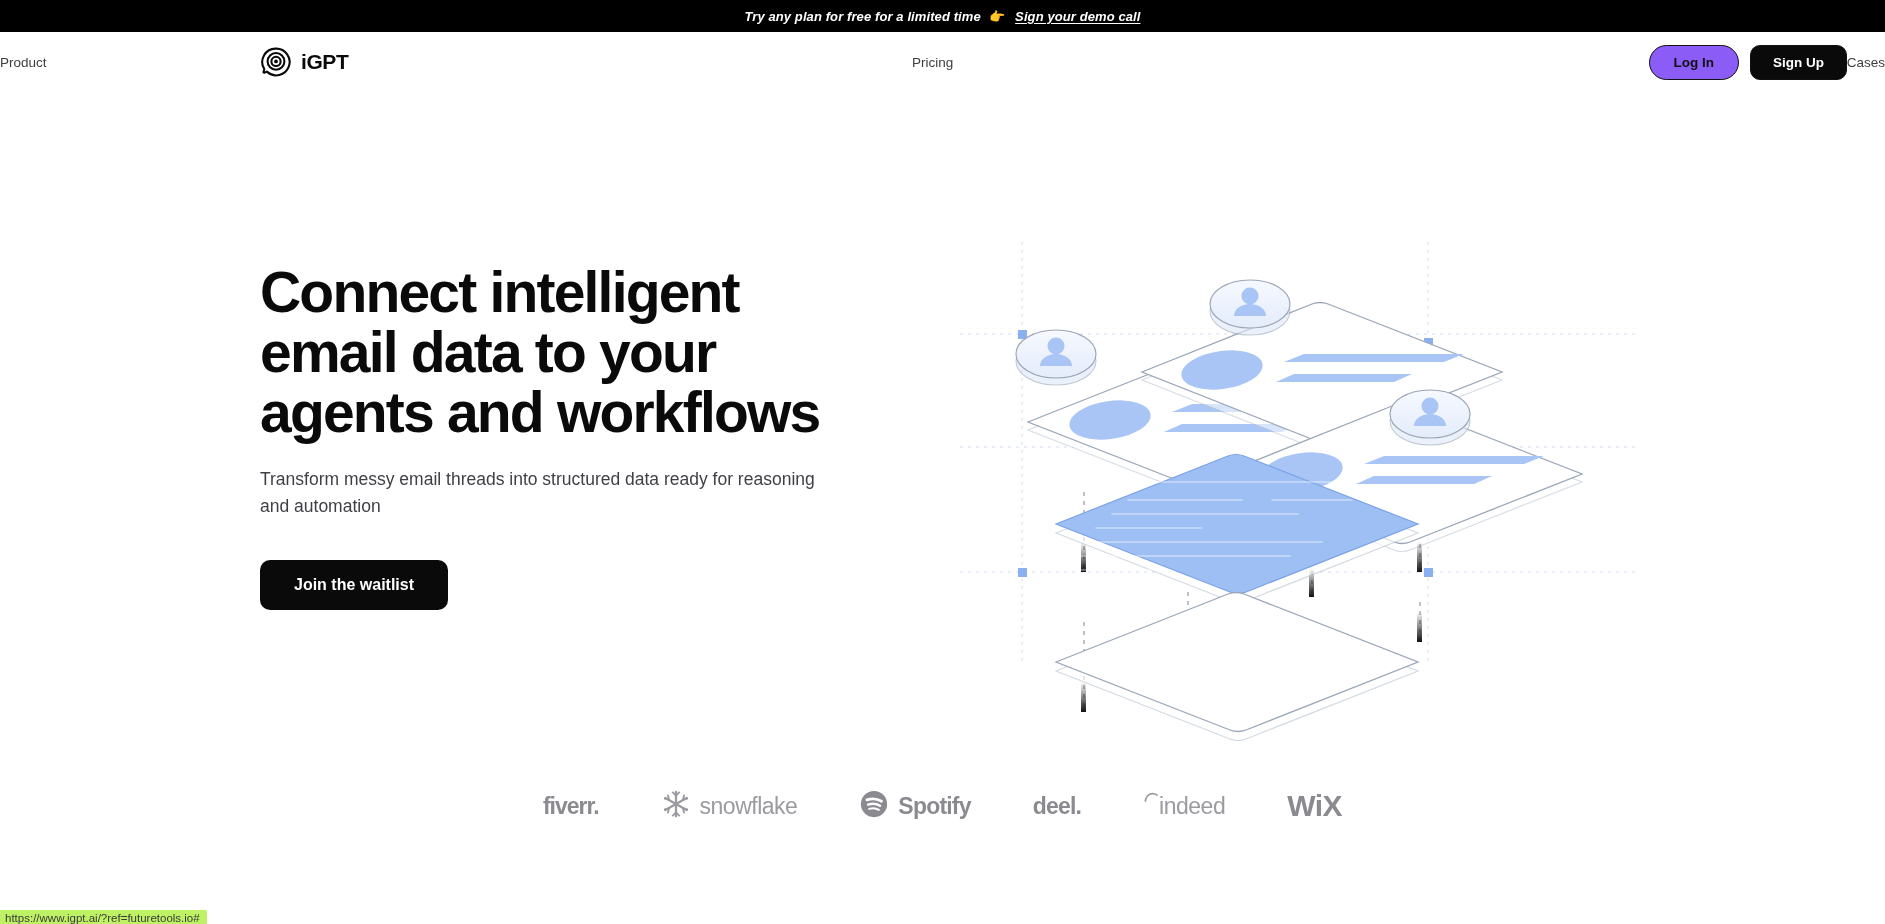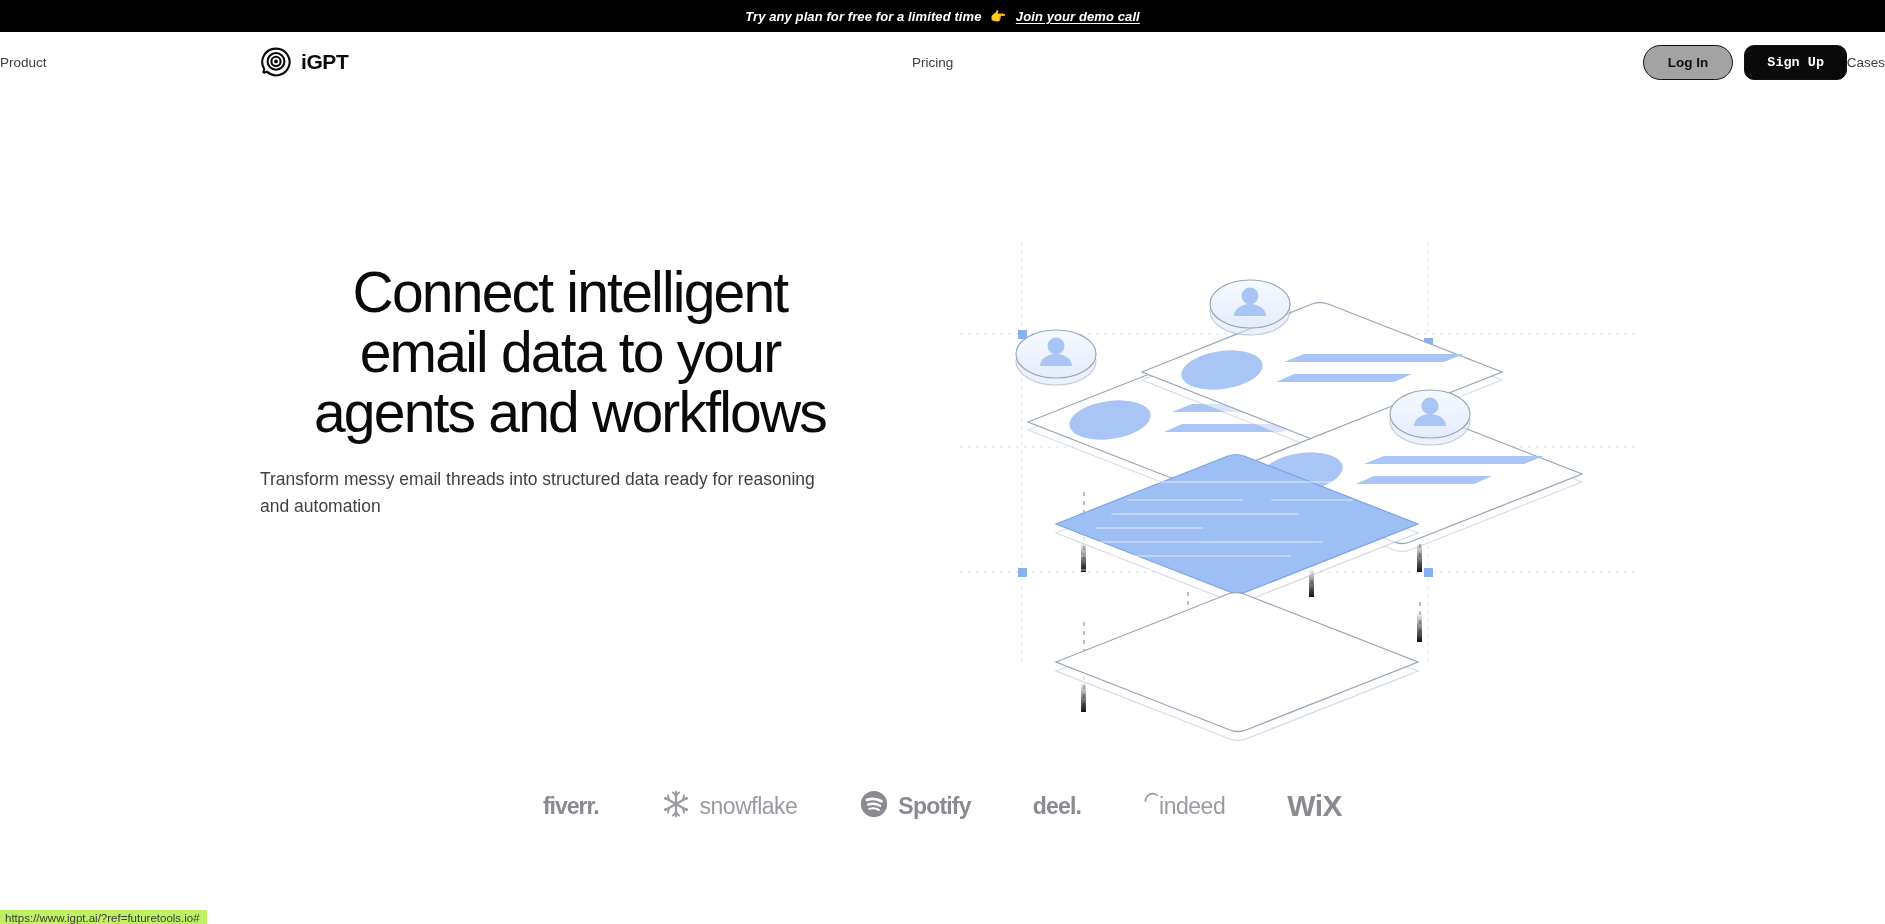--- a/index.html
+++ b/index.html
@@ -94,61 +94,60 @@
     align-items: center;
     gap: 11px;
     position: relative;
     z-index: 2;
   }
   .btn-login {
     height: 35px;
     padding: 0 24px;
     border-radius: 999px;
     border: 1.4px solid #111111;
-    background: #a3a3a3;
+    background: #8b5cf6;
     color: #111111;
     font-size: 13.5px;
     font-weight: 600;
     font-family: inherit;
     cursor: pointer;
     display: flex;
     align-items: center;
   }
   .btn-signup {
     height: 35px;
     padding: 0 22px;
     border-radius: 10px;
     border: 1.4px solid #111111;
     background: #0a0a0a;
     color: #ffffff;
     font-size: 13.5px;
     font-weight: 700;
-    font-family: Liberation Mono, monospace;
+    font-family: Liberation Sans, sans-serif;
     cursor: pointer;
     display: flex;
     align-items: center;
   }
 
   
   .hero {
     position: relative;
     height: 640px;
     padding-left: 260px;
     padding-top: 170px;
   }
   .hero-copy { width: 620px; }
 
   .hero-title {
     font-size: 57px;
     line-height: 60px;
-    font-weight: 400;
+    font-weight: 700;
     letter-spacing: -1.8px;
     color: #0a0a0a;
     white-space: pre-line;
-    text-align: center;
   }
   .hero-sub {
     margin-top: 24px;
     font-size: 17.5px;
     line-height: 27px;
     color: #3f3f46;
     width: 560px;
   }
   .btn-waitlist {
     margin-top: 40px;
@@ -230,21 +229,21 @@
     line-height: 13px;
     height: 14px;
   }
 </style>
 </head>
 <body>
 
 <div class="promo-banner">
   <span class="promo-text">Try any plan for free for a limited time</span>
   <span class="promo-hand">👉</span>
-  <a class="promo-link">Join your demo call</a>
+  <a class="promo-link">Sign your demo call</a>
 </div>
 
 <header class="site-header">
 
   <div class="brand">
     <span class="brand-mark">
       <svg viewBox="0 0 32 32" xmlns="http://www.w3.org/2000/svg">
         <path d="M16 2.6A13.4 13.4 0 1 1 7.2 25.9l-.3-.25-2.6 1.05a.6.6 0 0 1-.8-.73l.85-2.9-.2-.27A13.36 13.36 0 0 1 16 2.6Z" fill="none" stroke="#0a0a0a" stroke-width="2.1" stroke-linejoin="round"></path>
         <circle cx="16" cy="15.4" r="8.4" fill="none" stroke="#0a0a0a" stroke-width="2.1"></circle>
         <circle cx="16" cy="15.4" r="4.6" fill="none" stroke="#0a0a0a" stroke-width="2.1"></circle>
@@ -267,20 +266,21 @@
 
 </header>
 
 <section class="hero">
 
   <div class="hero-copy">
     <h1 class="hero-title">Connect intelligent
 email data to your
 agents and workflows</h1>
     <p class="hero-sub">Transform messy email threads into structured data ready for reasoning and automation</p>
+    <button class="btn-waitlist">Join the waitlist</button>
   </div>
 
   <div class="hero-art">
     <svg viewBox="0 0 680 520" xmlns="http://www.w3.org/2000/svg">
       <defs>
         <linearGradient id="discGrad" x1="0" y1="0" x2="0" y2="1">
           <stop offset="0" stop-color="#f6f9ff"></stop>
           <stop offset="1" stop-color="#e4ecfb"></stop>
         </linearGradient>
         <linearGradient id="arrowFade" x1="0" y1="0" x2="0" y2="1">

